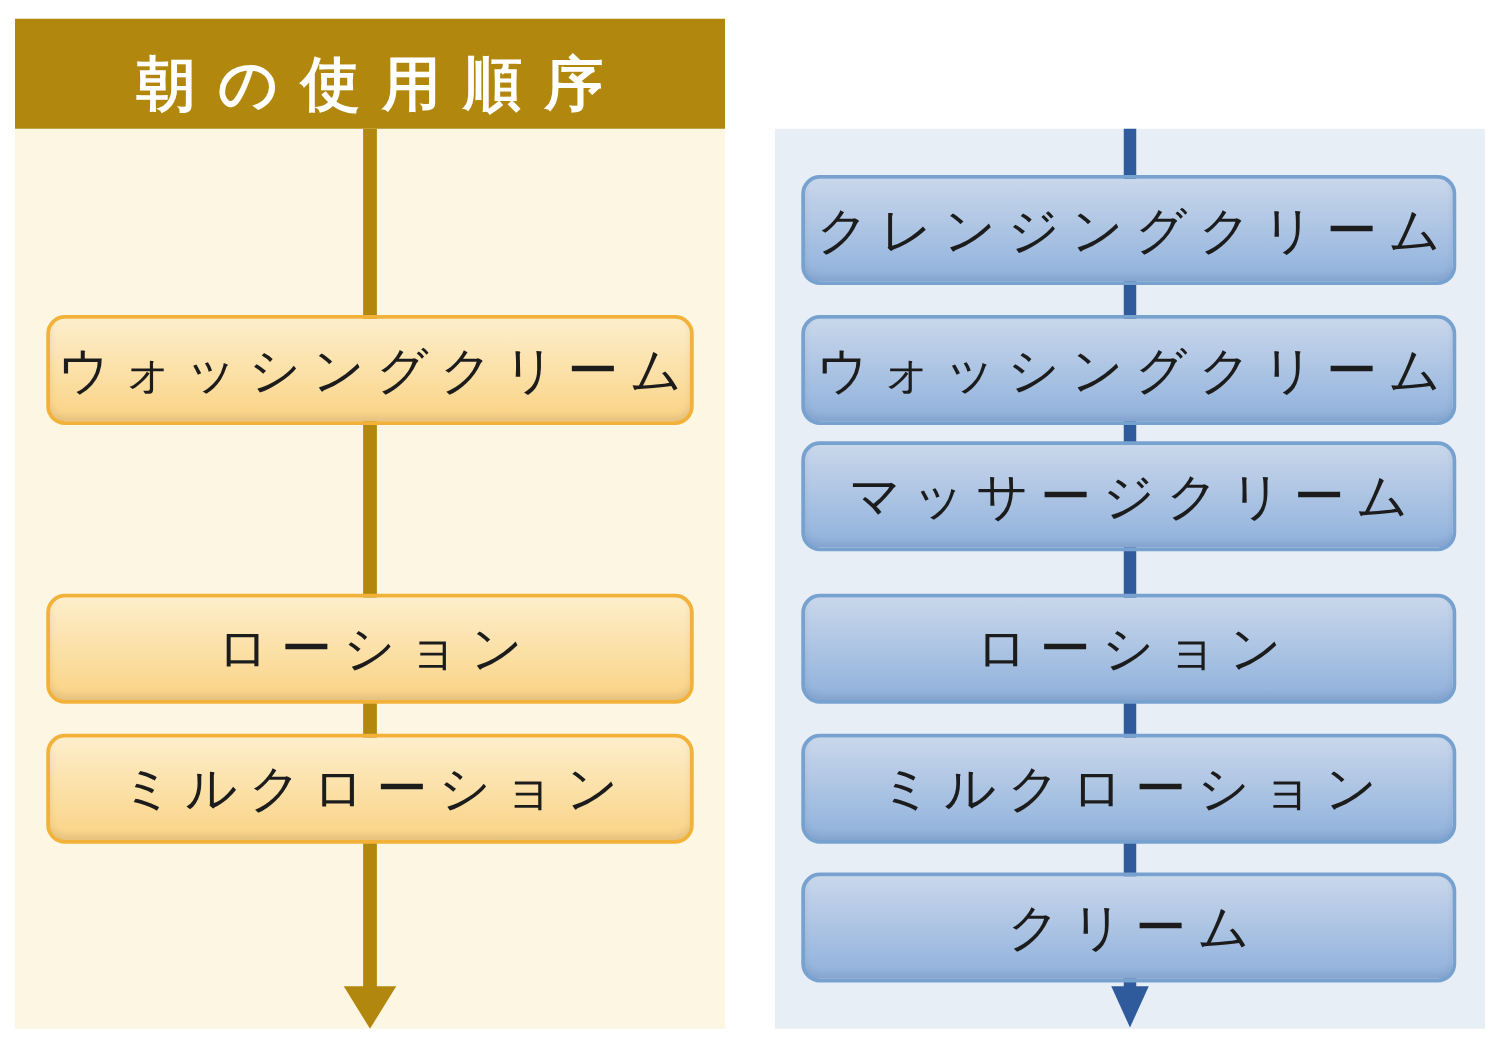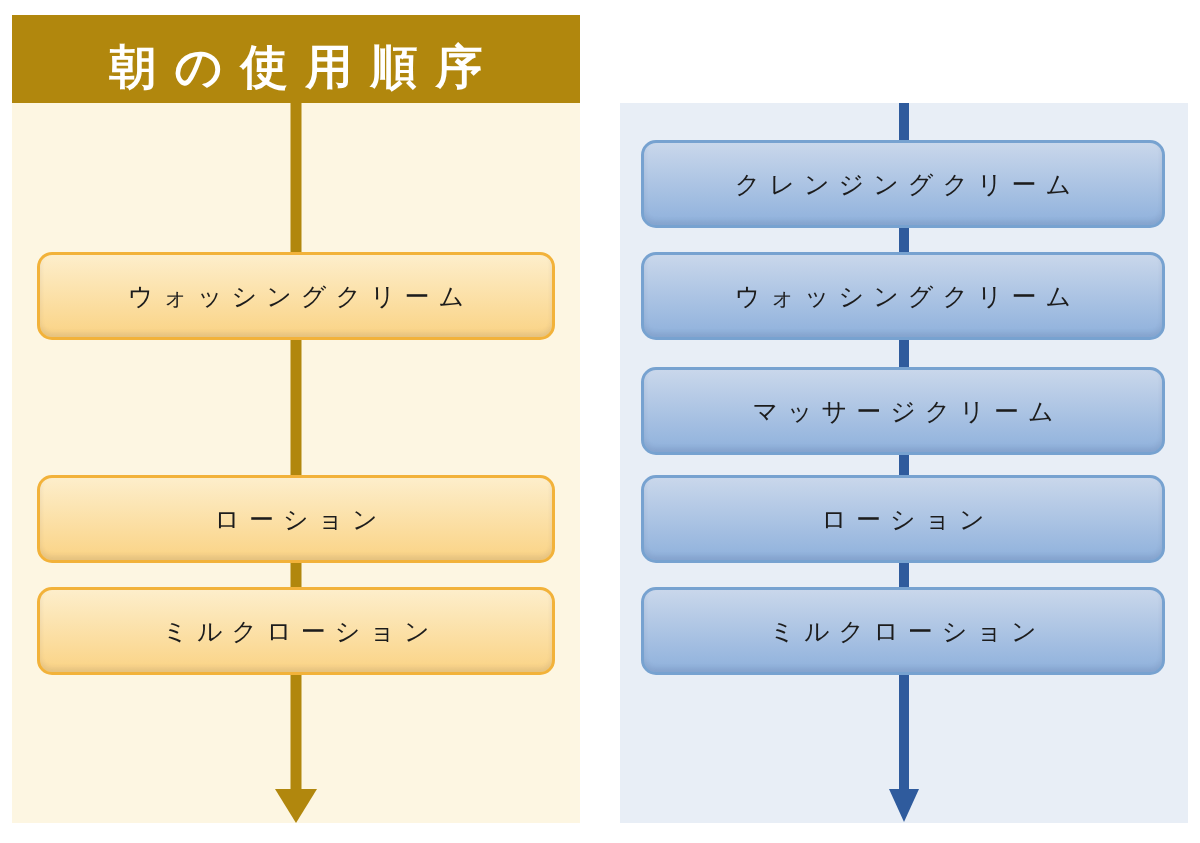--- a/index.html
+++ b/index.html
@@ -79,21 +79,21 @@
     height: 88px;
     box-sizing: border-box;
     border: 3px solid var(--box-border, #999);
     border-radius: 15px;
     background: linear-gradient(180deg, var(--box-fill-top, #fff) 0%, var(--box-fill-bottom, #ccc) 100%);
     box-shadow: inset 0 -4px 5px rgba(40, 40, 80, 0.10);
     color: var(--text-color, #111);
     display: flex;
     align-items: center;
     justify-content: center;
-    font-size: 25px;
+    font-size: 41px;
     letter-spacing: 9px;
     text-indent: 9px;
     white-space: nowrap;
   }
   .night .step { left: 21px; right: 23px; }
 </style>
 </head>
 <body>
 
 <div class="stage">
@@ -110,19 +110,20 @@
       <div class="step" style="top:484px">ミルクローション</div>
     </div>
   </div>
 
   <div class="panel night" style="--header-bg: #2E5591; --header-text-color: #FFFFFF; --body-bg: #E8EEF6; --arrow-color: #2F5B9D; --box-border: #77A2D0; --box-fill-top: #C9D7EB; --box-fill-bottom: #8FB1DC; --text-color: #1C1C1C;">
     <div class="panel-body">
       <div class="arrow-shaft"></div>
       <div class="arrow-head"></div>
       <div class="step" style="top:37px">クレンジングクリーム</div>
       <div class="step" style="top:149px">ウォッシングクリーム</div>
-      <div class="step" style="top:264px">マッサージクリーム</div>
+      <div class="step" style="top:250px">マッサージクリーム</div>
       <div class="step" style="top:372px">ローション</div>
       <div class="step" style="top:484px">ミルクローション</div>
+      <div class="step" style="top:595px">クリーム</div>
     </div>
   </div>
 
 </div>
 
 </body></html>

